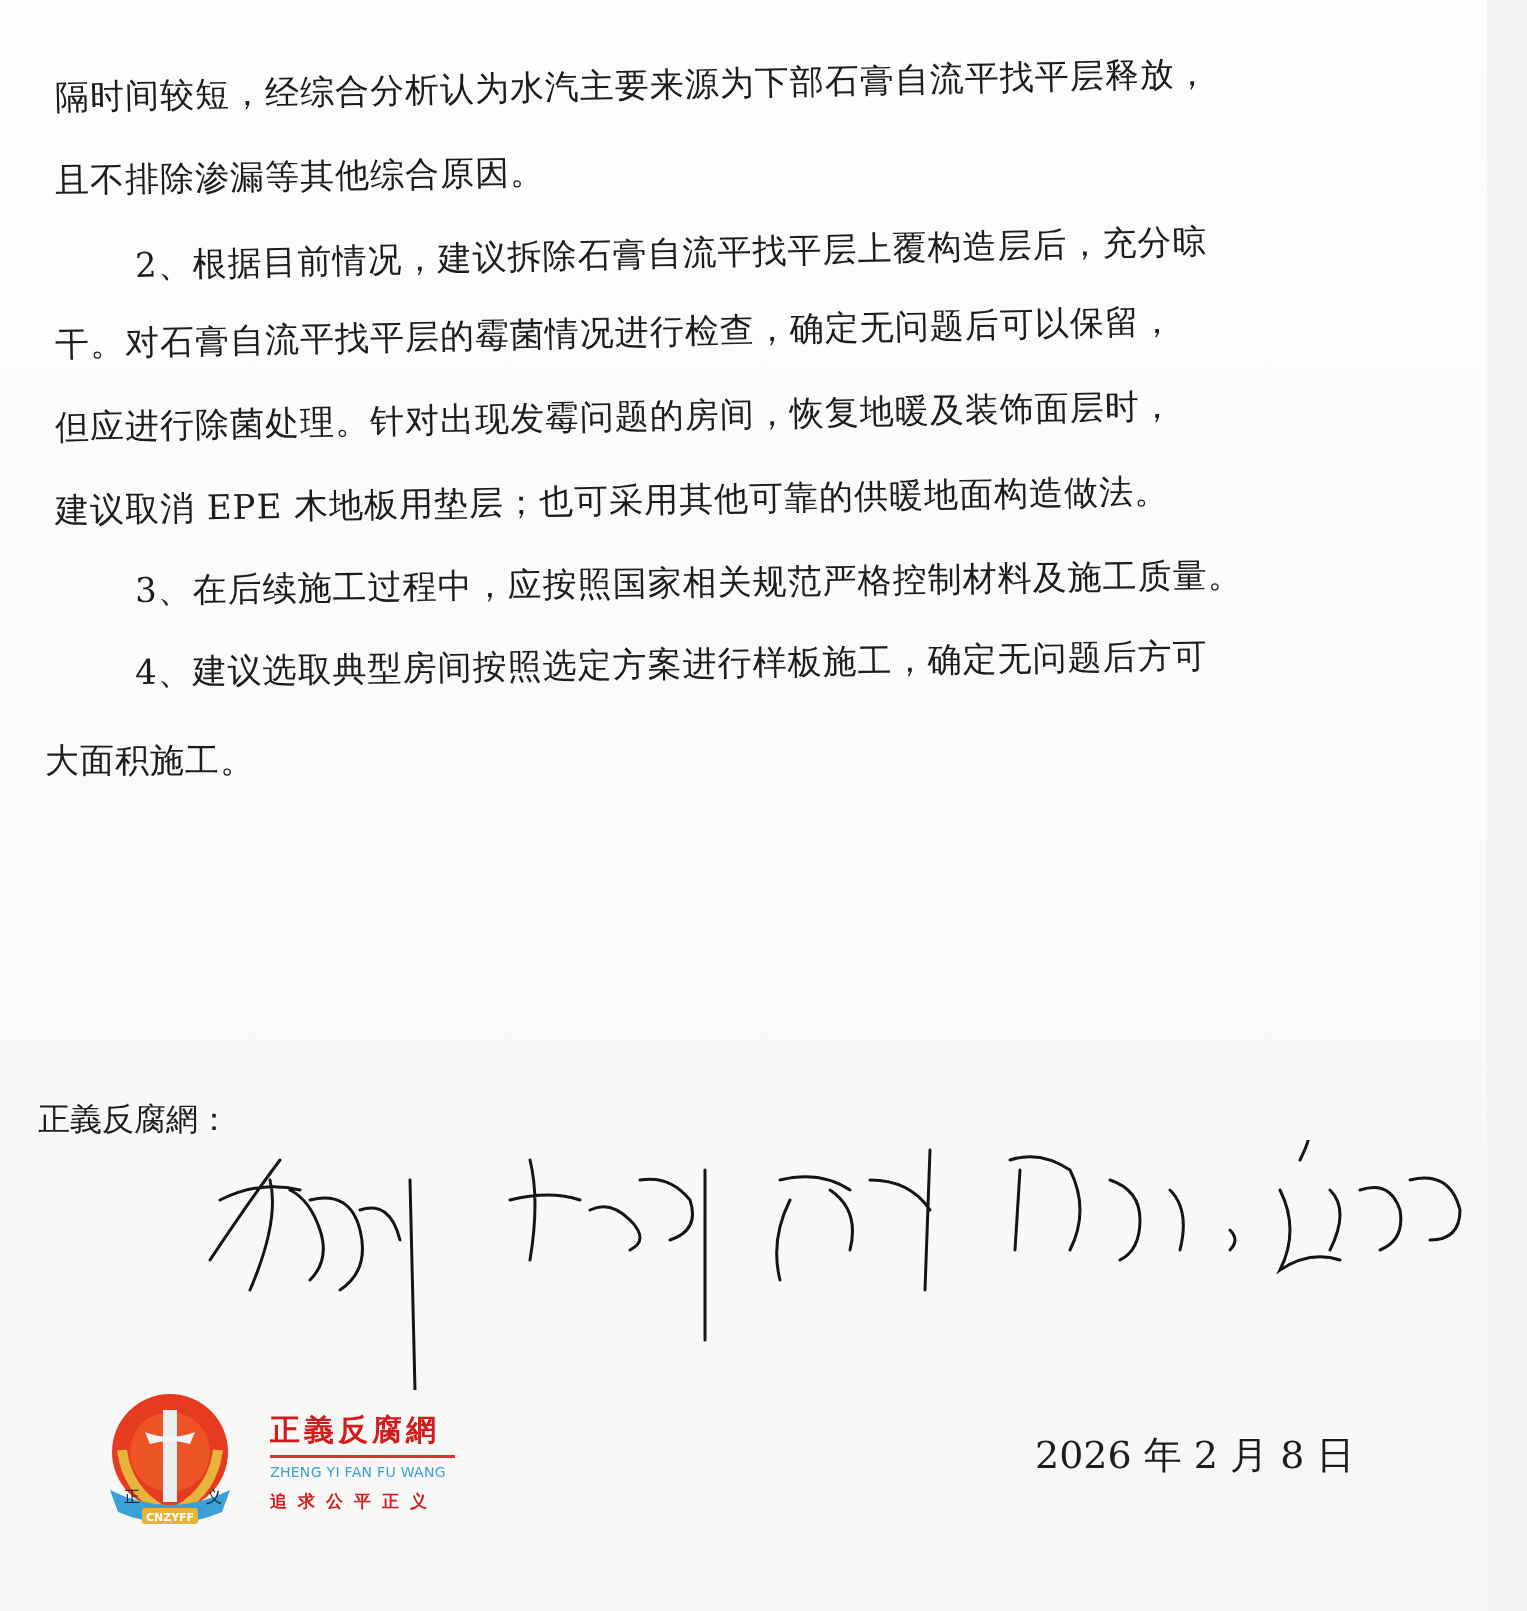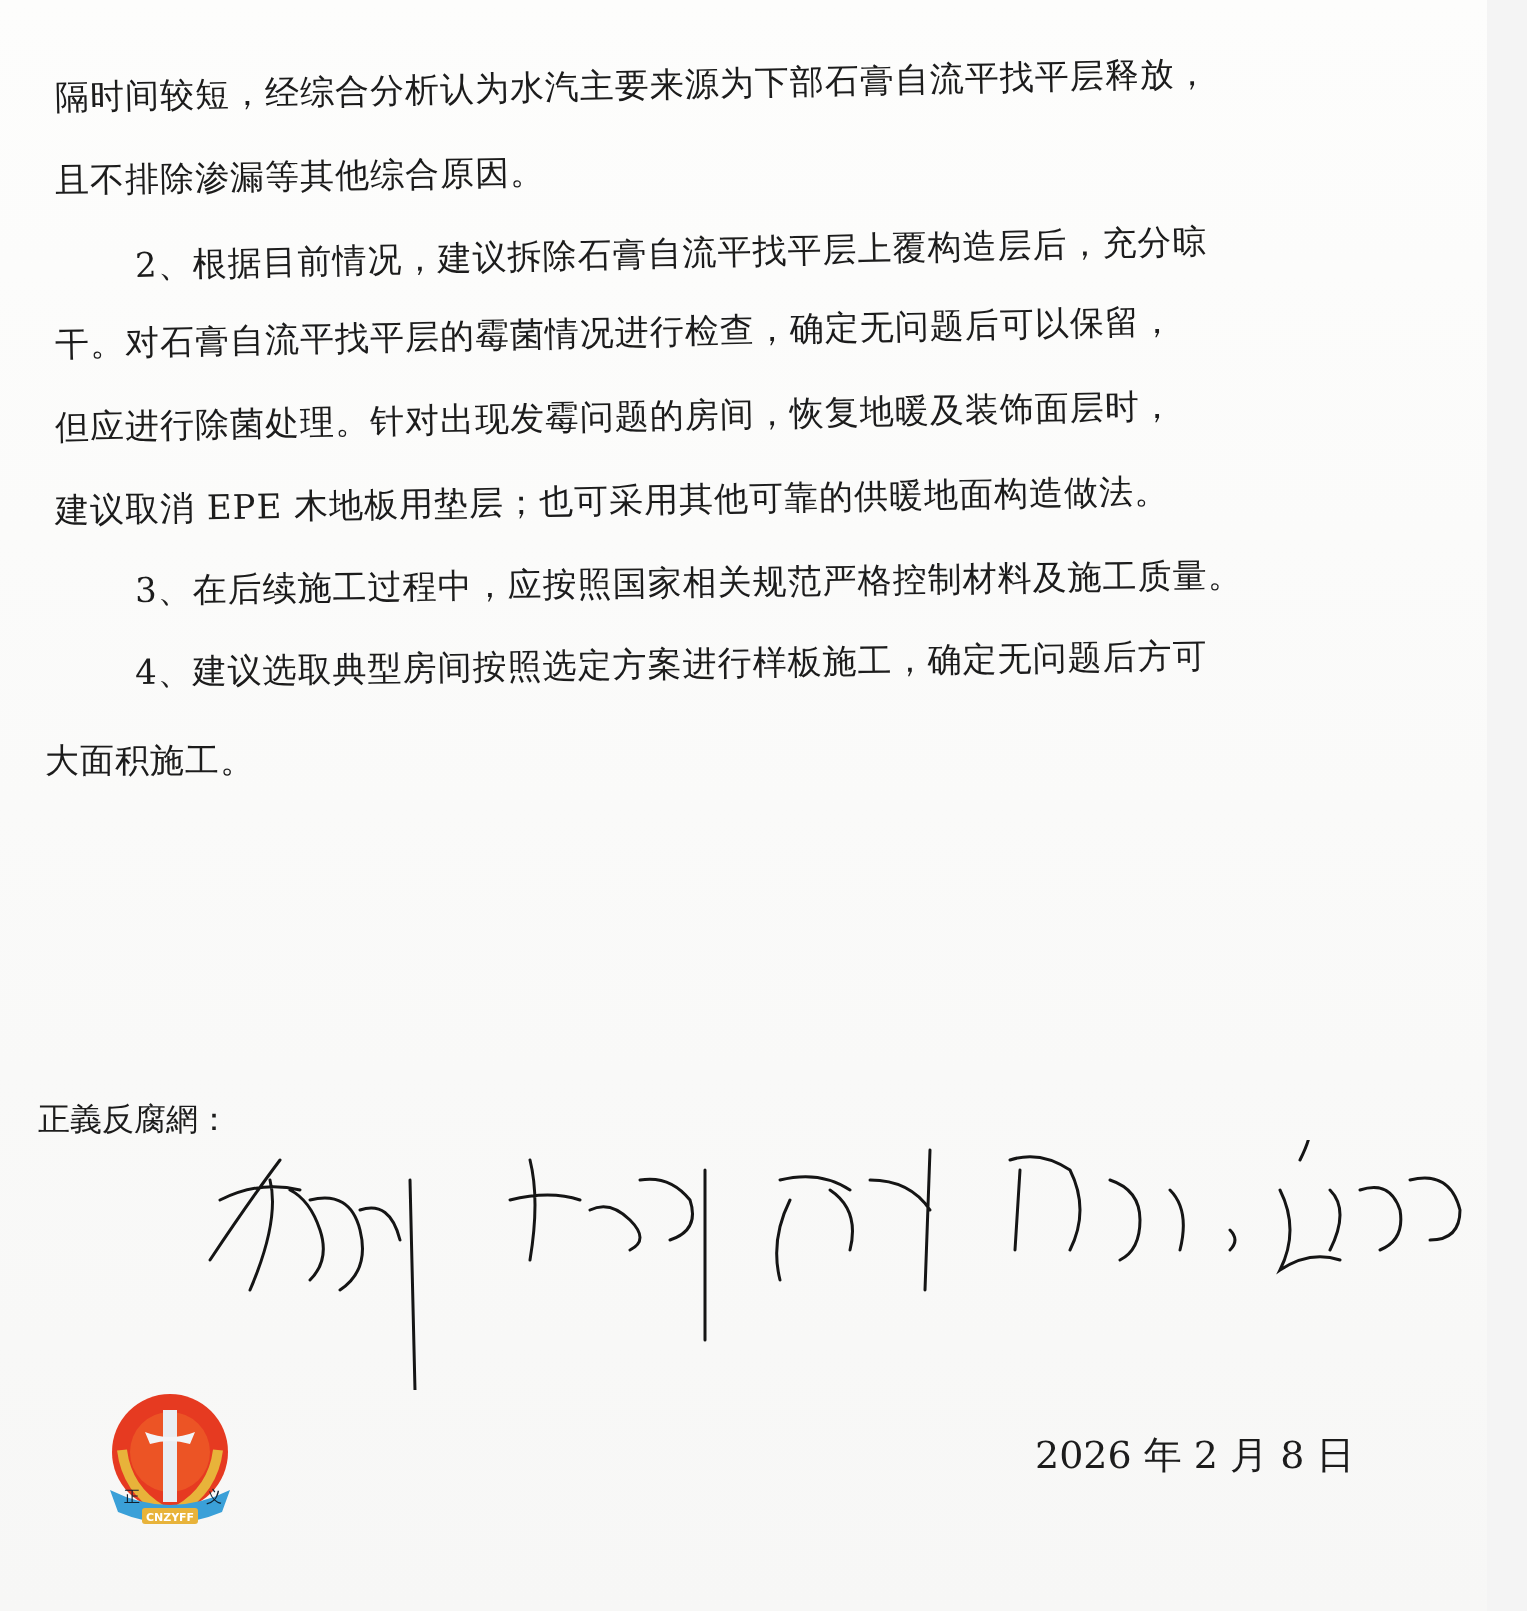--- a/index.html
+++ b/index.html
@@ -71,13 +71,19 @@
     <path d="M22 60 q5 40 40 60 M118 60 q-5 40 -40 60" stroke="#e8b33a" stroke-width="10" fill="none"></path>
     <rect x="63" y="20" width="14" height="92" fill="#e9eef2"></rect>
     <path d="M45 42 q25 10 50 0 l-5 12 q-20 -6 -40 0 z" fill="#f2f5f7"></path>
     <path d="M10 100 q60 30 120 0 l-8 22 q-52 22 -104 0 z" fill="#3aa0d8"></path>
     <rect x="42" y="118" width="56" height="16" rx="3" fill="#e8b33a"></rect>
     <text x="70" y="131" font-size="11" font-weight="bold" text-anchor="middle" fill="#ffffff" font-family="DejaVu Sans, sans-serif">CNZYFF</text>
     <text x="24" y="112" font-size="16" fill="#102030" font-family="DejaVu Sans, sans-serif">正</text>
     <text x="106" y="112" font-size="16" fill="#102030" font-family="DejaVu Sans, sans-serif">义</text>
   </svg>
 
+  <div class="logo-text">
+    <div class="lt-cn">正義反腐網</div>
+    <div class="lt-rule"></div>
+    <div class="lt-en">ZHENG YI FAN FU WANG</div>
+    <div class="lt-slogan">追求公平正义</div>
+  </div>
 </div>
 
 </body></html>

